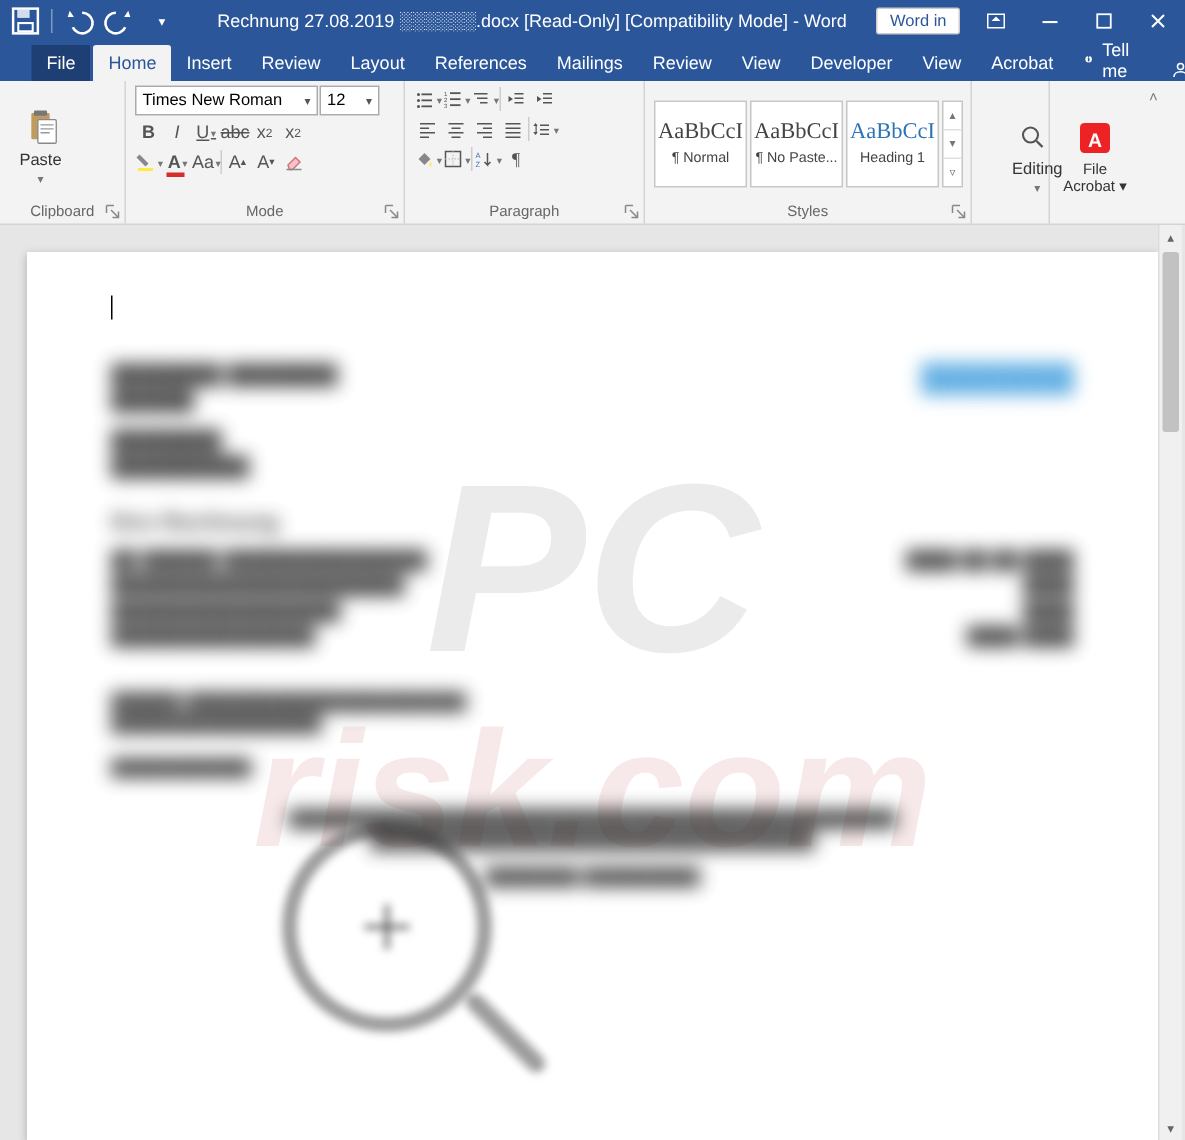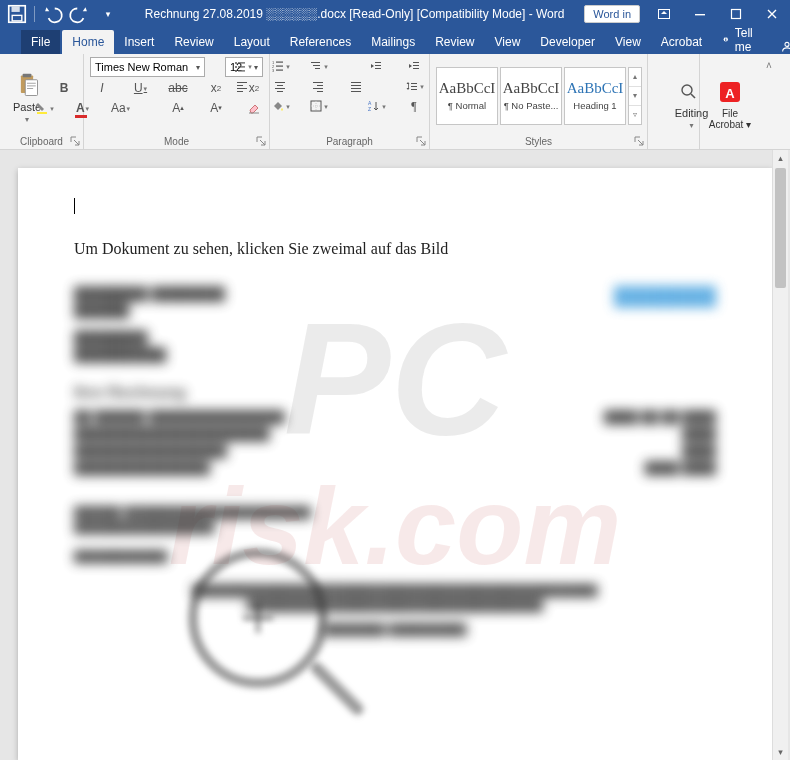--- a/index.html
+++ b/index.html
@@ -30,21 +30,21 @@
 .ribbon { height: 96px; background: #F3F3F3; border-bottom: 1px solid #D4D4D4; display: flex; }
 .group { border-right: 1px solid #D4D4D4; padding: 3px 6px 2px 6px; display: flex; flex-direction: column; position: relative; }
 .group-label { font-size: 10px; color: #666; text-align: center; padding-top: 2px; margin-top: auto; }
 .group-body { flex: 1; display: flex; gap: 4px; }
 .dlg-launcher { position: absolute; right: 3px; bottom: 3px; width: 10px; height: 10px; }
 
 .bigbtn { width: 42px; display: flex; flex-direction: column; align-items: center; justify-content: center; font-size: 11px; color: #333; gap: 2px; padding-top:4px;}
 .bigbtn svg { width: 28px; height: 28px; }
 
 .vcol { display: flex; flex-direction: column; gap: 2px; }
-.hrow { display: flex; align-items: center; gap: 20px; justify-content: flex-end; }
+.hrow { display: flex; align-items: center; gap: 1px; }
 .combo { height: 20px; border: 1px solid #ABABAB; background: #fff; font-size: 11px; display: flex; align-items: center; padding: 0 4px; }
 .combo .cv { flex:1; }
 .combo .dd { font-size: 8px; color:#555; padding-left:3px;}
 .smallbtn { min-width: 18px; height: 18px; display: flex; align-items: center; justify-content: center; font-size: 12px; color: #555; position: relative; }
 .smallbtn.dd::after { content:"▾"; font-size:7px; color:#777; position:relative; left:1px; top:1px;}
 .smallbtn svg { width:14px; height:14px; }
 
 .styles-gallery { display:flex; gap:2px; align-items:center; }
 .style-item { width:62px; height:58px; border:1px solid #C6C6C6; background:#fff; display:flex; flex-direction:column; align-items:center; justify-content:center; font-size:10px; color:#444; }
 .style-item.heading .prev { color:#2E74B5; }
@@ -427,21 +427,20 @@
     <div class="page">
 
       <div class="watermark">
         <svg viewBox="0 0 640 300">
           <text x="320" y="120" text-anchor="middle" font-size="160" font-style="italic" font-weight="bold" fill="#444">PC</text>
           <text x="320" y="250" text-anchor="middle" font-size="110" font-style="italic" font-weight="bold" fill="#b33">risk.com</text>
         </svg>
       </div>
 
       <span class="cursor"></span>
-      <div class="instr">Um Dokument zu sehen, klicken Sie zweimal auf das Bild</div>
 
       <div class="blurred-doc">
         <div class="hdr">
           <div class="addrblk">
             <div>████████ ████████</div>
             <div>██████</div>
             <div style="height:10px;"></div>
             <div>████████</div>
             <div>██████████</div>
           </div>

